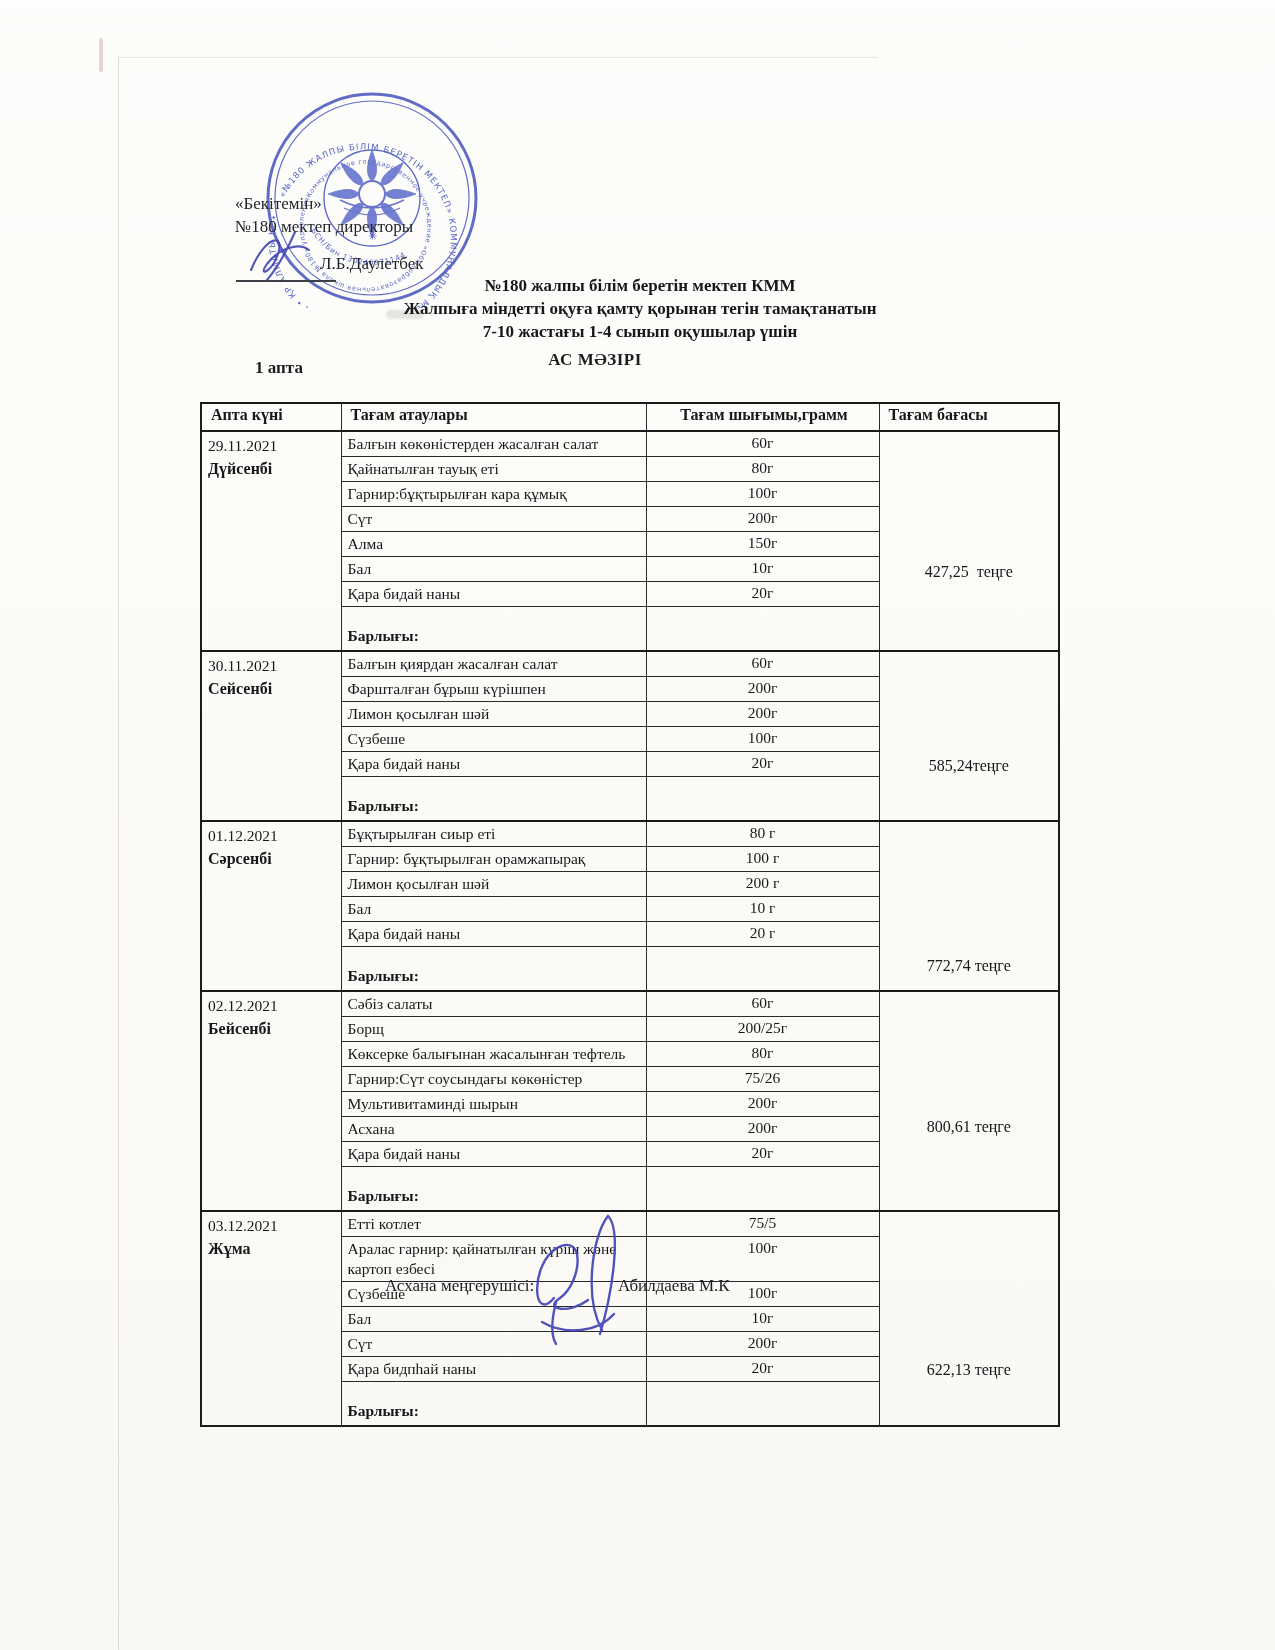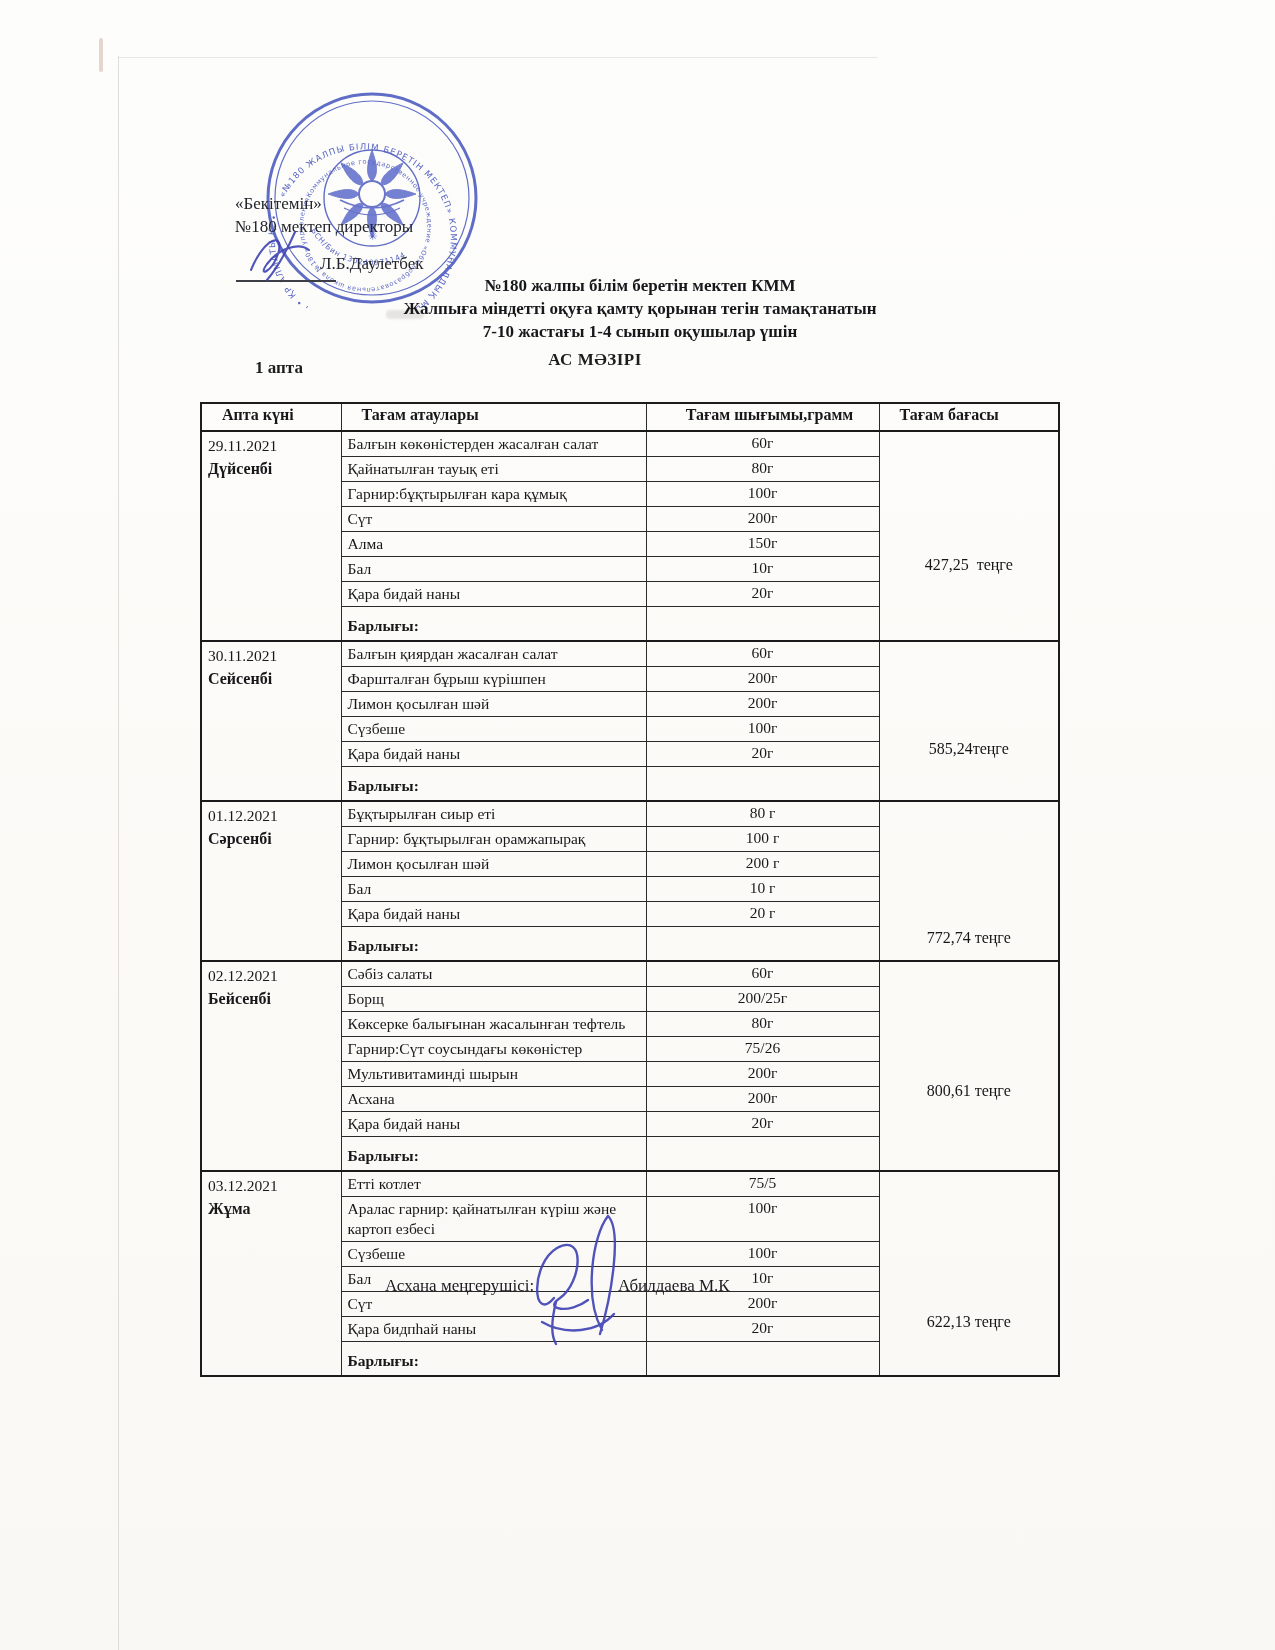--- a/index.html
+++ b/index.html
@@ -27,28 +27,28 @@
 
   
   .title{position:absolute;left:350px;top:274px;width:580px;text-align:center;font-size:17px;line-height:23px;font-weight:600;color:#17181c;}
   .week{position:absolute;left:255px;top:358px;font-size:17px;font-weight:700;}
   .menu-title{position:absolute;left:455px;top:350px;width:280px;text-align:center;font-size:17px;font-weight:700;letter-spacing:.5px;}
 
   
   table.menu{position:absolute;left:200px;top:402px;width:858px;border-collapse:collapse;table-layout:fixed;
     border:2.2px solid #1c1c1c;font-size:15.5px;color:#18181a;}
   table.menu th,table.menu td{border:1.3px solid #2a2a2a;vertical-align:top;padding:2px 6px;}
-  table.menu thead th{font-size:16px;font-weight:700;height:22px;text-align:left;padding-left:20px;}
+  table.menu thead th{font-size:16px;font-weight:700;height:22px;text-align:left;padding-left:9px;}
   table.menu thead th.c3{text-align:center;margin-top:22px;}
   tr.day-start td{border-top-width:2px;border-top-color:#1a1a1a;}
   td.date-cell{padding:3px 4px 2px 8px;line-height:23px;}
   td.date-cell .weekday{font-weight:700;font-size:16px;}
   td.dish{padding:2px 30px 3px 9px;line-height:20px;height:19px;}
   td.amount{text-align:center;padding:2px 2px;height:19px;}
-  tr.total td.dish{font-weight:700;height:22px;padding-top:9px;}
+  tr.total td.dish{font-weight:700;height:22px;padding-top:19px;}
   td.price-cell{position:relative;padding:0;border-radius:13px;}
   span.price{position:absolute;left:0;right:0;transform:translateY(-50%);text-align:center;font-size:16px;white-space:pre;color:#17171a;}
 
   
   .sig-block{position:absolute;left:385px;top:1272px;font-size:17px;line-height:28px;color:#1c1d22;}
   .sig-block .row{position:relative;height:28px;width:500px;}
   .sig-block .name{position:absolute;left:233px;top:0;}
   .sig2{position:absolute;left:512px;top:1202px;z-index:3;}
 </style>
 </head>

